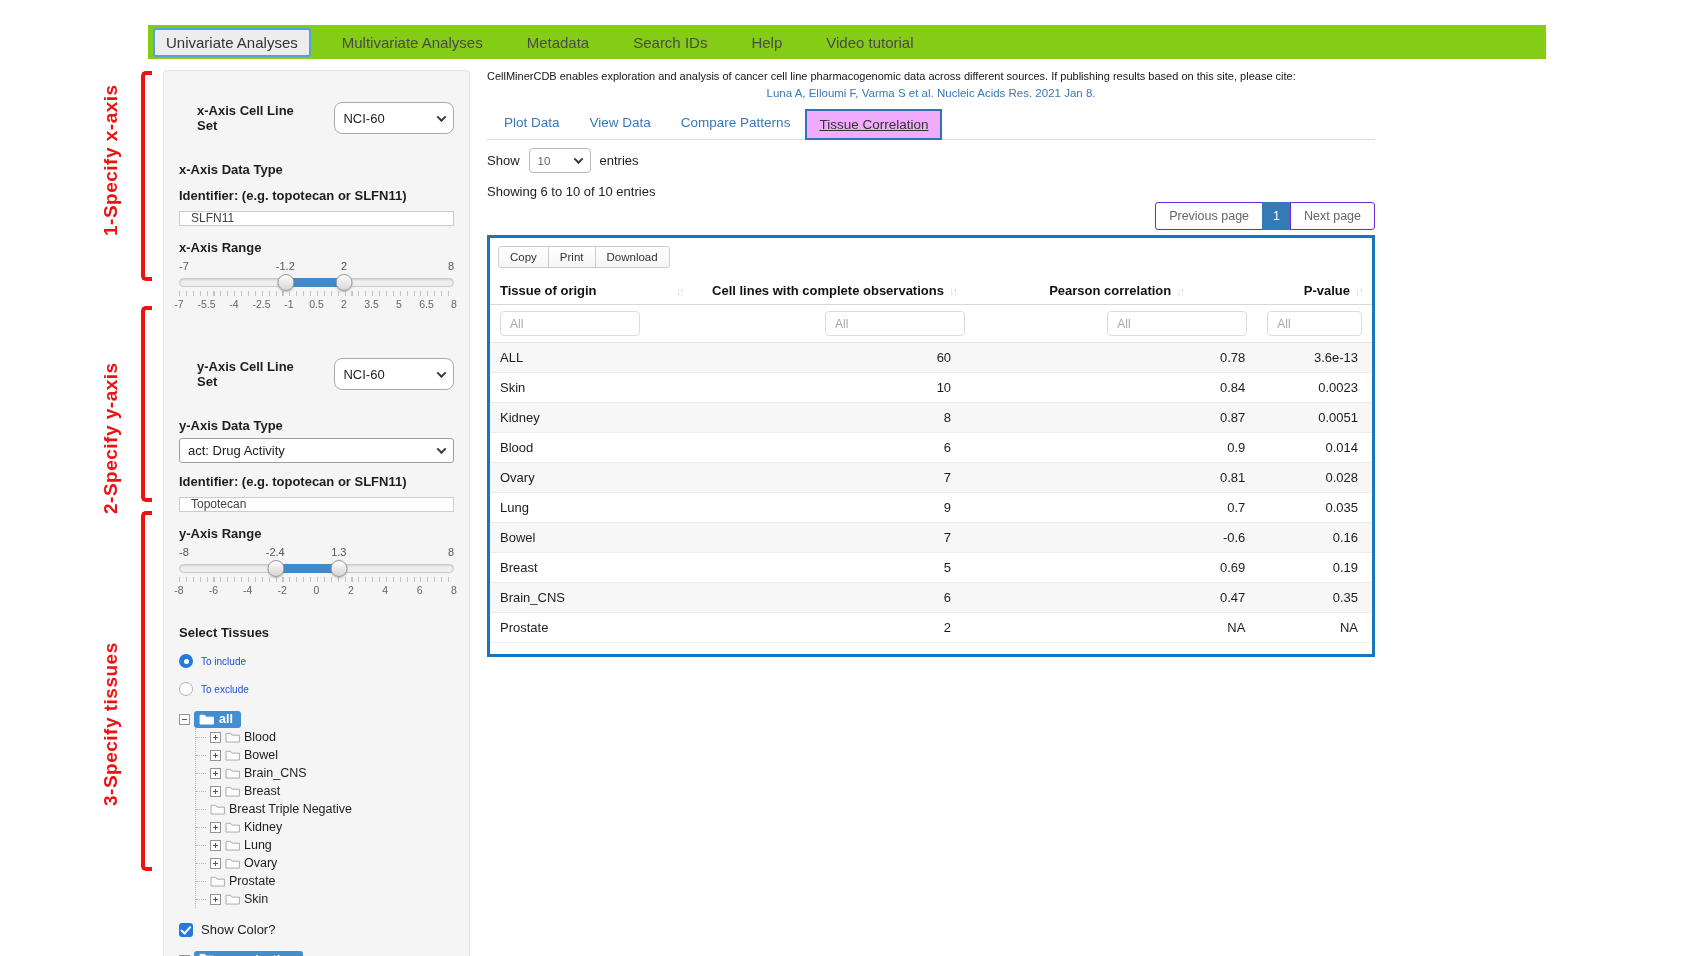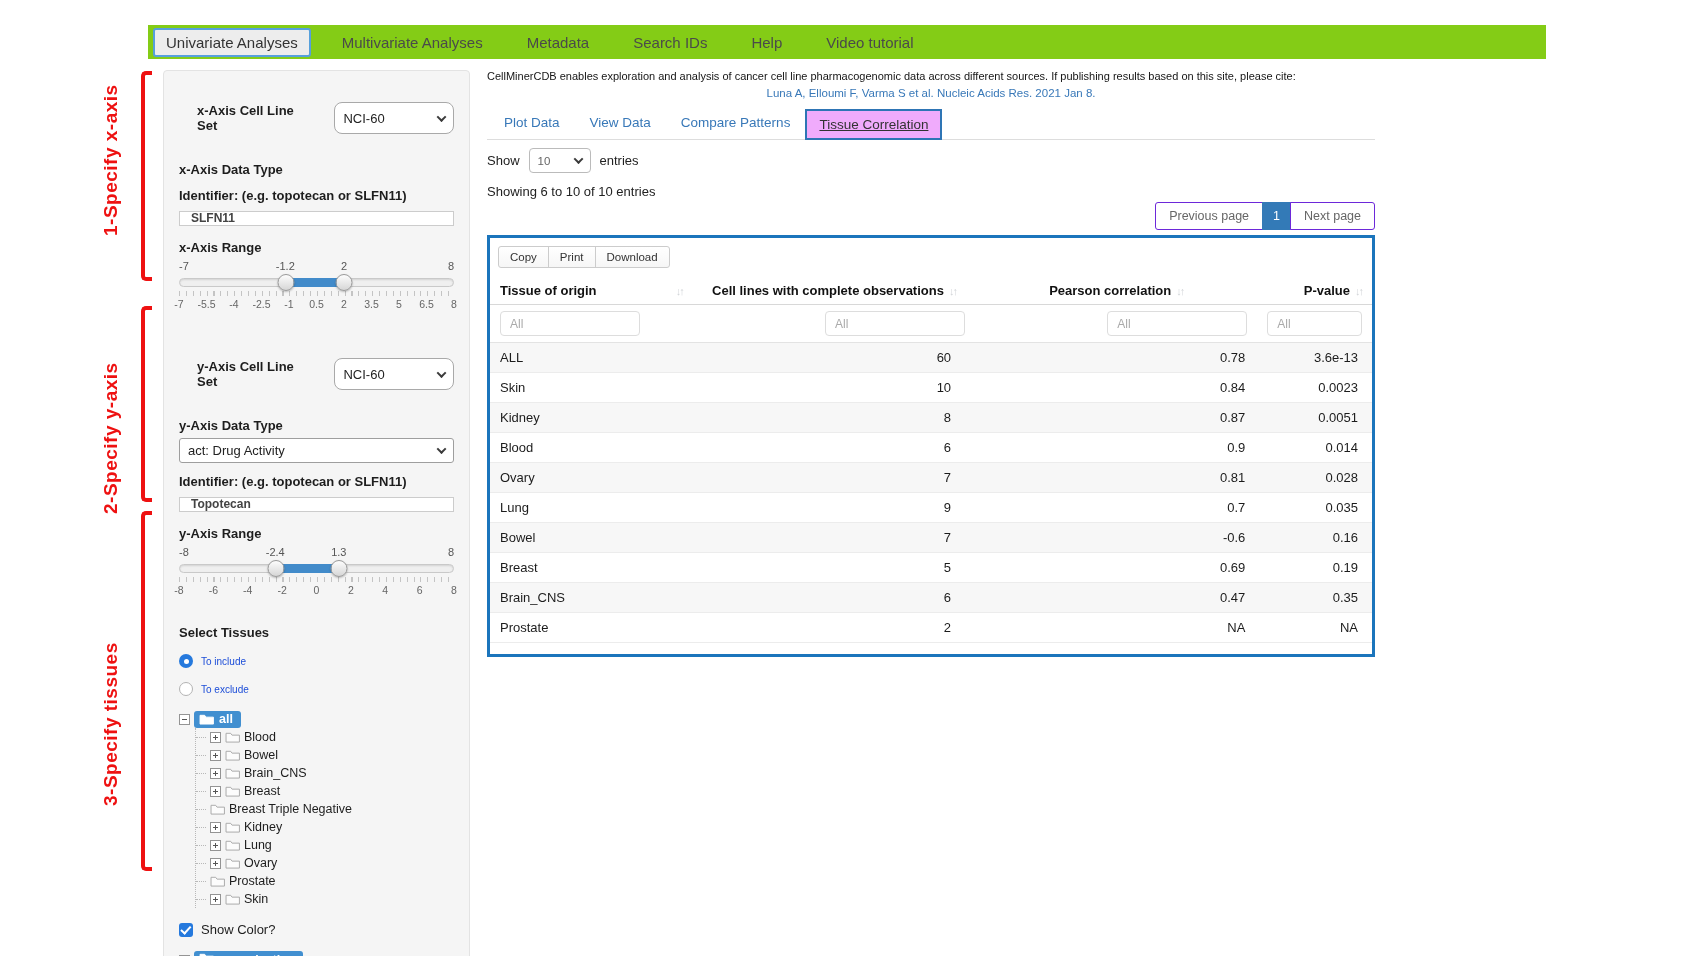--- a/index.html
+++ b/index.html
@@ -36,21 +36,21 @@
   .fld-label.first{margin-top:0;}
   .inline-row{display:flex;align-items:center;gap:7px;}
   .inline-row .fld-label{margin:18px;}
   .selectbox{background:#fff;border:1px solid #a9a9a9;border-radius:8px;height:32px;
     display:flex;align-items:center;justify-content:space-between;padding:0 8px;font-size:13px;color:#222;cursor:pointer;}
   .selectbox.small{width:127px;}
   .selectbox.full{width:100%;height:25px;border-color:#9e9e9e;border-radius:3px;}
   .chev{width:7px;height:7px;border-right:2px solid #3b3b3b;border-bottom:2px solid #3b3b3b;
     transform:rotate(45deg) translate(-1px,-1px);flex:none;}
   .text-input{width:100%;height:15px;border:1px solid #ccc;border-radius:0;background:#fff;
-    padding:0 11px;font-size:12px;color:#444;font-family:inherit;outline:none;font-weight:bold;}
+    padding:0 11px;font-size:12px;color:#444;font-family:inherit;outline:none;}
 
   
   .slider{position:relative;margin-top:2px;}
   .sl-toplabels{position:relative;height:14px;font-size:11px;color:#555;}
   .sl-toplabels span{position:absolute;transform:translateX(-50%);white-space:nowrap;}
   .sl-toplabels .endL{left:0;transform:none;}
   .sl-toplabels .endR{right:0;left:auto;transform:none;}
   .sl-track{position:relative;height:9px;background:#efefef;border:1px solid #c9c9c9;border-radius:5px;
     box-shadow:inset 0 1px 2px rgba(0,0,0,.12);margin-top:4px;cursor:pointer;}
   .sl-bar{position:absolute;top:-1px;bottom:-1px;background:#428bca;}

